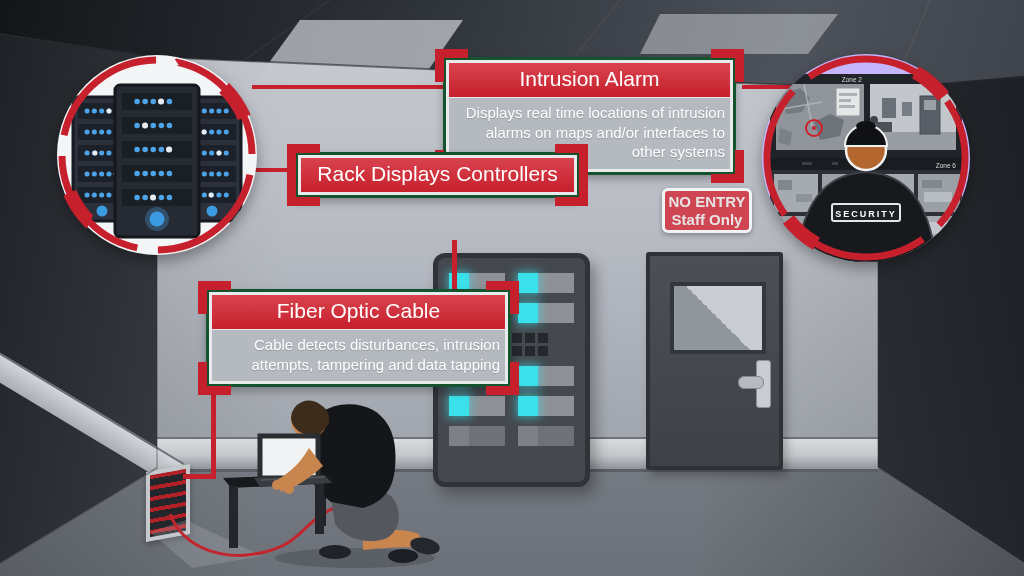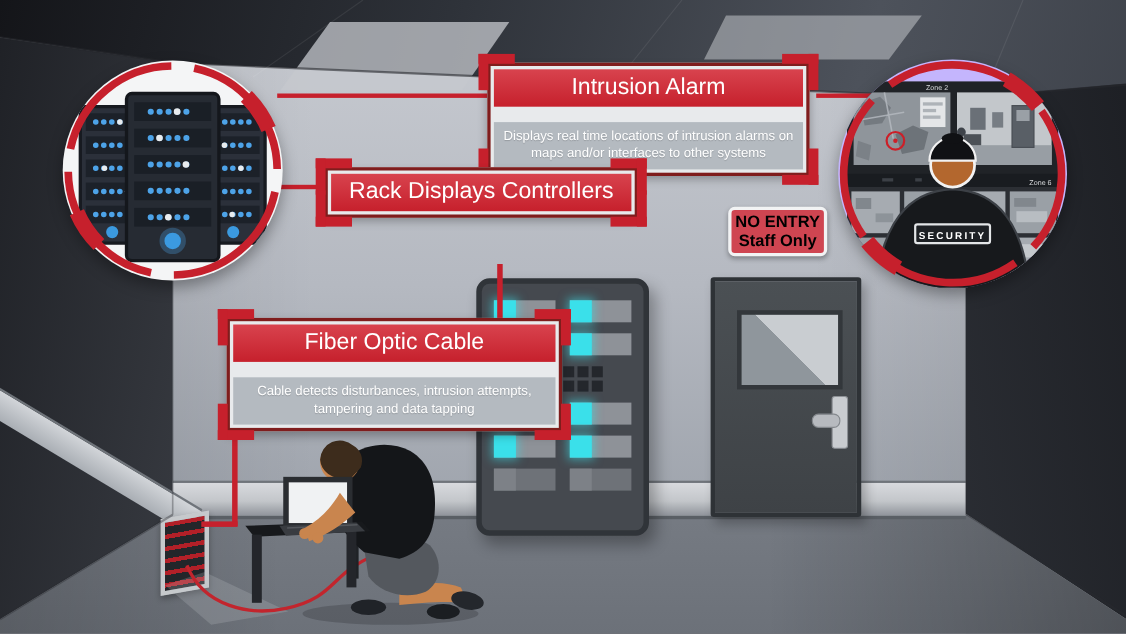--- a/index.html
+++ b/index.html
@@ -60,34 +60,34 @@
     border:4px solid #33373b;
     background:linear-gradient(225deg,#c9cdd1 0 50%,#8f969c 50% 100%);}
   .door-plate{position:absolute;left:106px;top:104px;width:13px;height:46px;
     background:#c9ccd0;border:1px solid #8d9196;border-radius:3px;}
   .door-handle{position:absolute;left:88px;top:120px;width:24px;height:11px;
     background:#b7babf;border:1px solid #84888d;border-radius:6px;}
 
   
   .sign{position:absolute;left:662px;top:188px;width:90px;height:45px;z-index:20;
     background:#cf4551;border:3px solid #f2f3f4;border-radius:6px;box-sizing:border-box;
-    color:#000000;text-align:center;font-size:15px;font-weight:bold;line-height:1.22;
+    color:#e5e5e5;text-align:center;font-size:15px;font-weight:bold;line-height:1.22;
     padding-top:2px;box-shadow:0 2px 5px rgba(0,0,0,.3);}
 
   
   .connector{position:absolute;background:#c6202c;z-index:40;}
 
   
   .callout{position:absolute;z-index:50;}
-  .callout-frame{border:3px solid #7f1d1d;background:#e8eaec;padding:3px;
+  .callout-frame{border:3px solid #14532d;background:#e8eaec;padding:3px;
     box-shadow:0 4px 8px rgba(0,0,0,.28);}
   .callout-header{background:linear-gradient(180deg,#d8434e,#c6202c);color:#fff;
     text-align:center;font-size:21px;padding:4px 0 6px;}
-  .callout-body{background:rgba(177,183,190,.95);color:#fff;text-align:center;
-    font-size:12px;line-height:1.3;padding:5px 5px 7px;margin-top:14px;
+  .callout-body{background:rgba(177,183,190,.95);color:#fff;text-align:right;
+    font-size:15px;line-height:1.3;padding:5px 5px 7px;margin-top:1px;
     text-shadow:0 1px 1px rgba(0,0,0,.18);}
   .bracket{position:absolute;width:24px;height:24px;z-index:2;}
   .bracket.tl{left:-8px;top:-8px;border-left:9px solid #c6202c;border-top:9px solid #c6202c;}
   .bracket.tr{right:-8px;top:-8px;border-right:9px solid #c6202c;border-top:9px solid #c6202c;}
   .bracket.bl{left:-8px;bottom:-8px;border-left:9px solid #c6202c;border-bottom:9px solid #c6202c;}
   .bracket.br{right:-8px;bottom:-8px;border-right:9px solid #c6202c;border-bottom:9px solid #c6202c;}
 
   
   .inset{position:absolute;z-index:60;}
   .inset-clip{position:absolute;inset:0;border-radius:50%;overflow:hidden;

